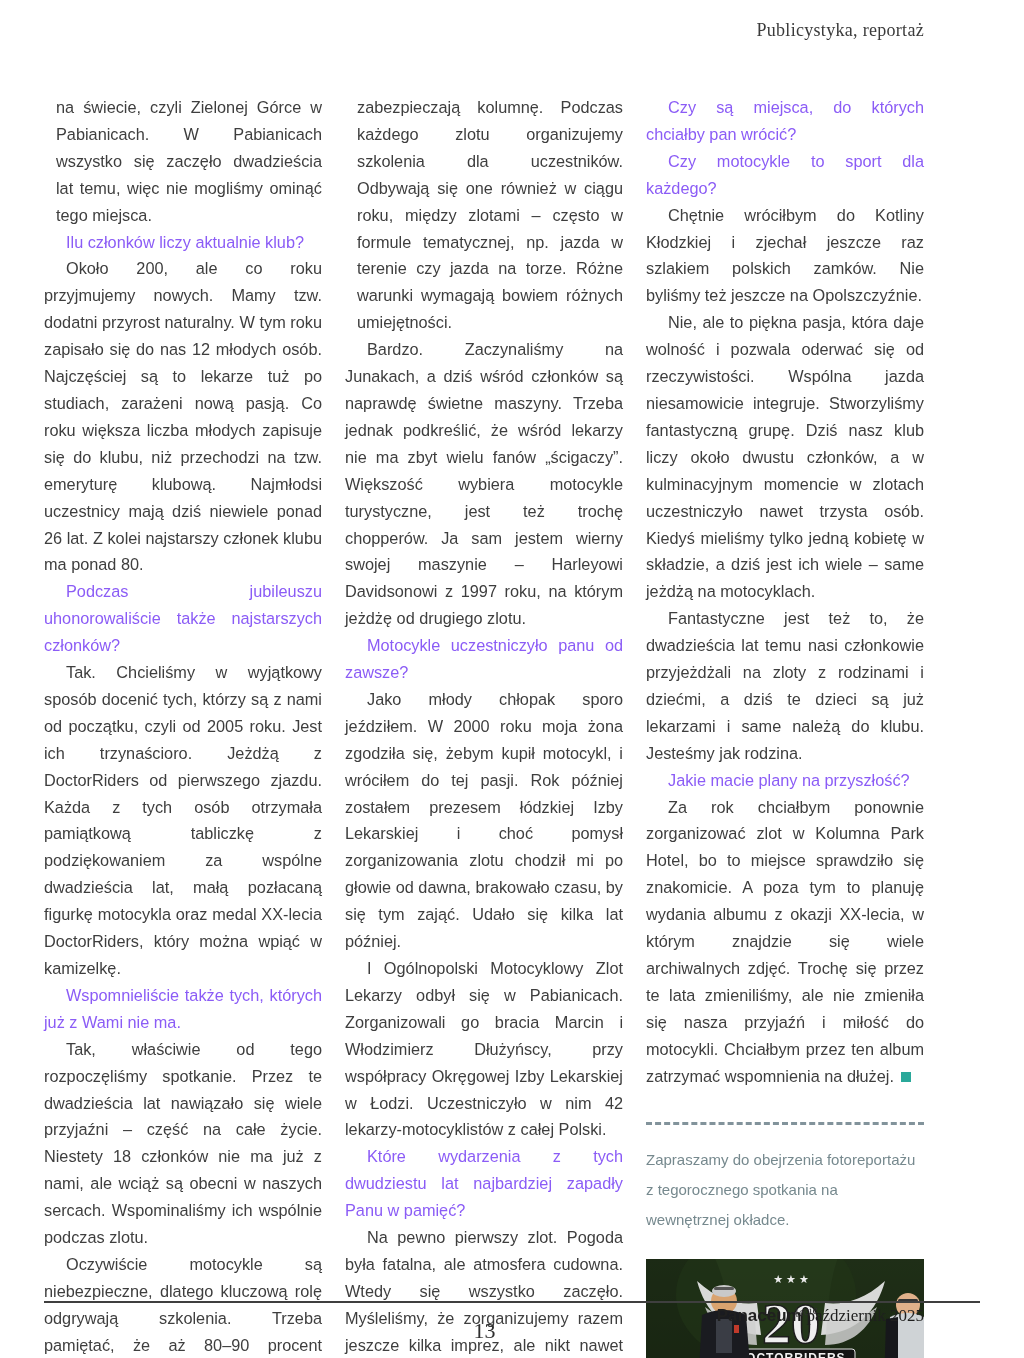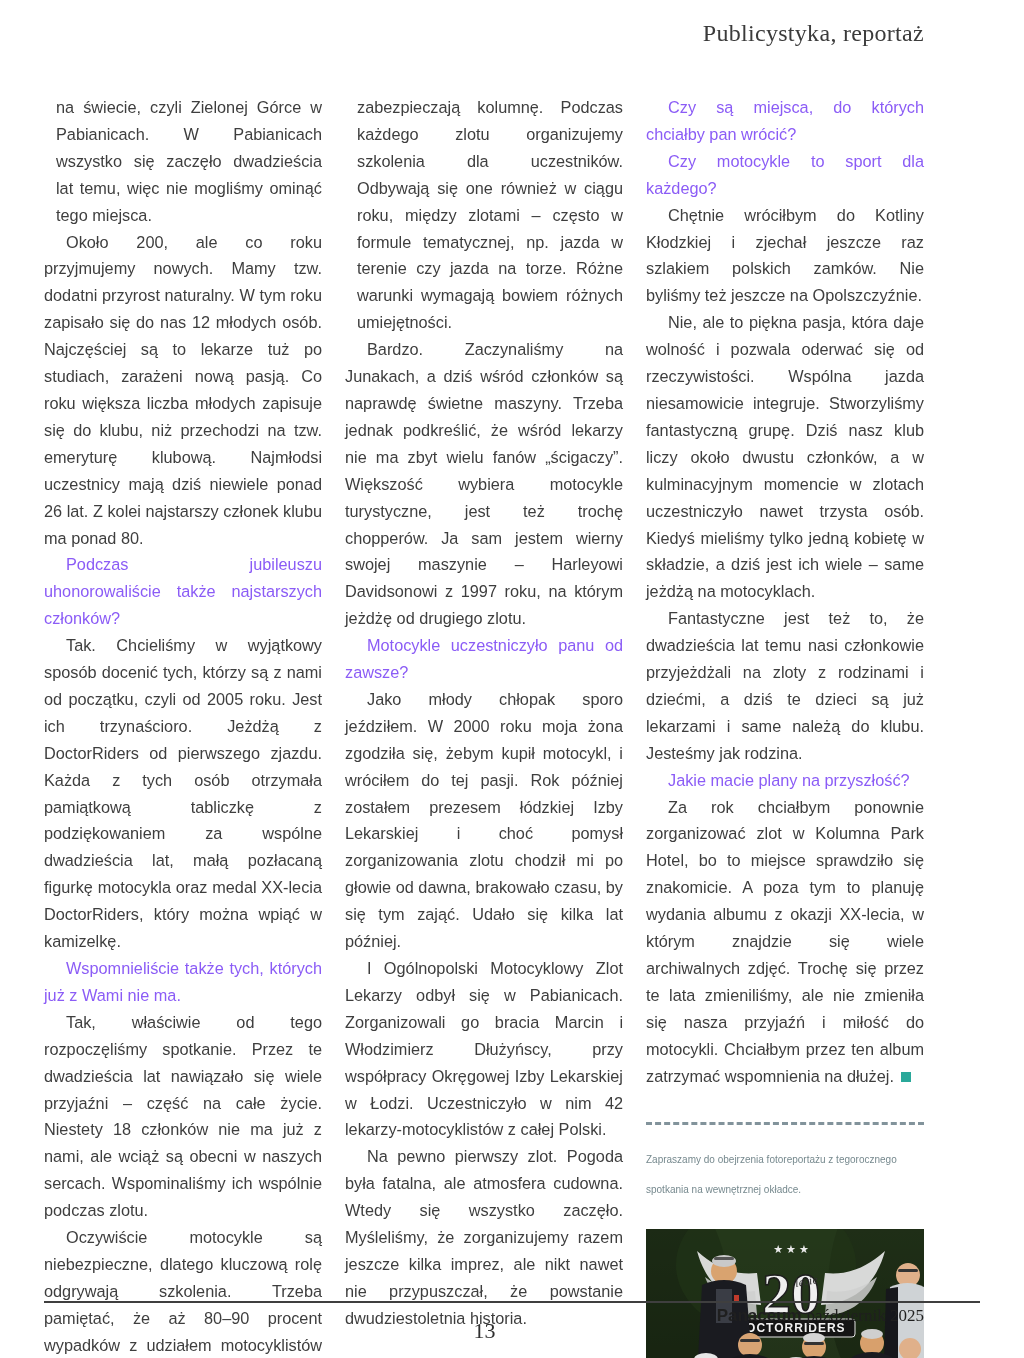--- a/index.html
+++ b/index.html
@@ -1,28 +1,28 @@
 <!DOCTYPE html>
 <html lang="pl"><head>
 <meta charset="utf-8">
 <style>
   html,body{margin:0;padding:0;background:#e8e8e8;}
   .page{position:relative;width:1024px;height:1358px;background:#ffffff;overflow:hidden;
         font-family:"Liberation Sans",sans-serif;}
   .header{position:absolute;top:20px;left:44px;right:100px;text-align:right;
-          font-family:"Liberation Serif",serif;font-size:24px;color:#3b3b3b;letter-spacing:.3px;}
+          font-family:"Liberation Serif",serif;font-size:18px;color:#3b3b3b;letter-spacing:.3px;}
   .columns{position:absolute;top:94px;left:44px;width:881px;display:flex;gap:23px;align-items:flex-start;}
   .col{width:278px;flex:0 0 278px;}
   p.body{margin:0;font-size:16.3px;line-height:26.9px;color:#3e3e3e;text-align:justify;
          text-indent:22px;hyphens:auto;-webkit-hyphens:auto;}
   p.cont{text-indent:0;margin-left:12px;}
   p.q{font-weight:400;color:#8b5cf6;}
   .endmark{display:inline-block;width:10px;height:10px;background:#2aa89a;margin-left:7px;}
   .dashed{margin-top:32px;border-top:3px dashed #82939b;}
-  .note{margin:20px 0 0;font-size:10px;line-height:30px;color:#76898e;text-align:left;text-indent:0;}
+  .note{margin:20px 0 0;font-size:15px;line-height:30px;color:#76898e;text-align:left;text-indent:0;}
   .photo{margin-top:24px;width:278px;height:292px;background:#1d2b16;}
   .footer-rule{position:absolute;top:1301px;left:44px;width:936px;border-top:2px solid #3f3f3f;}
   .page-num{position:absolute;top:1318px;left:44px;width:881px;text-align:center;
             font-family:"Liberation Serif",serif;font-size:22px;color:#2f2f2f;}
   .footer-right{position:absolute;top:1306px;right:100px;font-size:17px;color:#1f1f1f;}
   .footer-right .mag{font-weight:700;}
   .footer-right .issue{font-family:"Liberation Serif",serif;}
 </style>
 </head>
 <body>
@@ -30,35 +30,37 @@
 <div class="page">
 
   <div class="header">
     <span>Publicystyka, reportaż</span>
   </div>
 
   <div class="columns">
 
     <div class="col">
       <p class="body cont">na świecie, czyli Zielonej Górce w Pabianicach. W Pabianicach wszystko się zaczęło dwadzieścia lat temu, więc nie mogliśmy ominąć tego miejsca.</p>
+      <p class="body q">Ilu członków liczy aktualnie klub?</p>
       <p class="body">Około 200, ale co roku przyjmujemy nowych. Mamy tzw. dodatni przyrost naturalny. W tym roku zapisało się do nas 12 młodych osób. Najczęściej są to lekarze tuż po studiach, zarażeni nową pasją. Co roku większa liczba młodych zapisuje się do klubu, niż przechodzi na tzw. emeryturę klubową. Najmłodsi uczestnicy mają dziś niewiele ponad 26 lat. Z kolei najstarszy członek klubu ma ponad 80.</p>
       <p class="body q">Podczas jubileuszu uhonorowaliście także najstarszych członków?</p>
       <p class="body">Tak. Chcieliśmy w wyjątkowy sposób docenić tych, którzy są z nami od początku, czyli od 2005 roku. Jest ich trzynaścioro. Jeżdżą z DoctorRiders od pierwszego zjazdu. Każda z tych osób otrzymała pamiątkową tabliczkę z podziękowaniem za wspólne dwadzieścia lat, małą pozłacaną figurkę motocykla oraz medal XX-lecia DoctorRiders, który można wpiąć w kamizelkę.</p>
       <p class="body q">Wspomnieliście także tych, których już z Wami nie ma.</p>
       <p class="body">Tak, właściwie od tego rozpoczęliśmy spotkanie. Przez te dwadzieścia lat nawiązało się wiele przyjaźni – część na całe życie. Niestety 18 członków nie ma już z nami, ale wciąż są obecni w naszych sercach. Wspominaliśmy ich wspólnie podczas zlotu.</p>
       <p class="body">Oczywiście motocykle są niebezpieczne, dlatego kluczową rolę odgrywają szkolenia. Trzeba pamiętać, że aż 80–90 procent wypadków z udziałem motocyklistów spowodowanych jest przez kierowców samochodów i innych użytkowników dróg, więc szkolenia powinny obejmować wszystkich uczestników ruchu, nie tylko motocyklistów.</p>
 
     </div>
 
     <div class="col">
       <p class="body cont">zabezpieczają kolumnę. Podczas każdego zlotu organizujemy szkolenia dla uczestników. Odbywają się one również w ciągu roku, między zlotami – często w formule tematycznej, np. jazda w terenie czy jazda na torze. Różne warunki wymagają bowiem różnych umiejętności.</p>
       <p class="body">Bardzo. Zaczynaliśmy na Junakach, a dziś wśród członków są naprawdę świetne maszyny. Trzeba jednak podkreślić, że wśród lekarzy nie ma zbyt wielu fanów „ścigaczy”. Większość wybiera motocykle turystyczne, jest też trochę chopperów. Ja sam jestem wierny swojej maszynie – Harleyowi Davidsonowi z 1997 roku, na którym jeżdżę od drugiego zlotu.</p>
       <p class="body q">Motocykle uczestniczyło panu od zawsze?</p>
       <p class="body">Jako młody chłopak sporo jeździłem. W 2000 roku moja żona zgodziła się, żebym kupił motocykl, i wróciłem do tej pasji. Rok później zostałem prezesem łódzkiej Izby Lekarskiej i choć pomysł zorganizowania zlotu chodził mi po głowie od dawna, brakowało czasu, by się tym zająć. Udało się kilka lat później.</p>
       <p class="body">I Ogólnopolski Motocyklowy Zlot Lekarzy odbył się w Pabianicach. Zorganizowali go bracia Marcin i Włodzimierz Dłużyńscy, przy współpracy Okręgowej Izby Lekarskiej w Łodzi. Uczestniczyło w nim 42 lekarzy-motocyklistów z całej Polski.</p>
+      <p class="body q">Które wydarzenia z tych dwudziestu lat najbardziej zapadły Panu w pamięć?</p>
       <p class="body">Na pewno pierwszy zlot. Pogoda była fatalna, ale atmosfera cudowna. Wtedy się wszystko zaczęło. Myśleliśmy, że zorganizujemy razem jeszcze kilka imprez, ale nikt nawet nie przypuszczał, że powstanie dwudziestoletnia historia.</p>
 
     </div>
 
     <div class="col">
       <p class="body q">Czy są miejsca, do których chciałby pan wrócić?</p>
       <p class="body q">Czy motocykle to sport dla każdego?</p>
       <p class="body">Chętnie wróciłbym do Kotliny Kłodzkiej i zjechał jeszcze raz szlakiem polskich zamków. Nie byliśmy też jeszcze na Opolszczyźnie.</p>
       <p class="body">Nie, ale to piękna pasja, która daje wolność i pozwala oderwać się od rzeczywistości. Wspólna jazda niesamowicie integruje. Stworzyliśmy fantastyczną grupę. Dziś nasz klub liczy około dwustu członków, a w kulminacyjnym momencie w zlotach uczestniczyło nawet trzysta osób. Kiedyś mieliśmy tylko jedną kobietę w składzie, a dziś jest ich wiele – same jeżdżą na motocyklach.</p>
       <p class="body">Fantastyczne jest też to, że dwadzieścia lat temu nasi członkowie przyjeżdżali na zloty z rodzinami i dziećmi, a dziś te dzieci są już lekarzami i same należą do klubu. Jesteśmy jak rodzina.</p>

